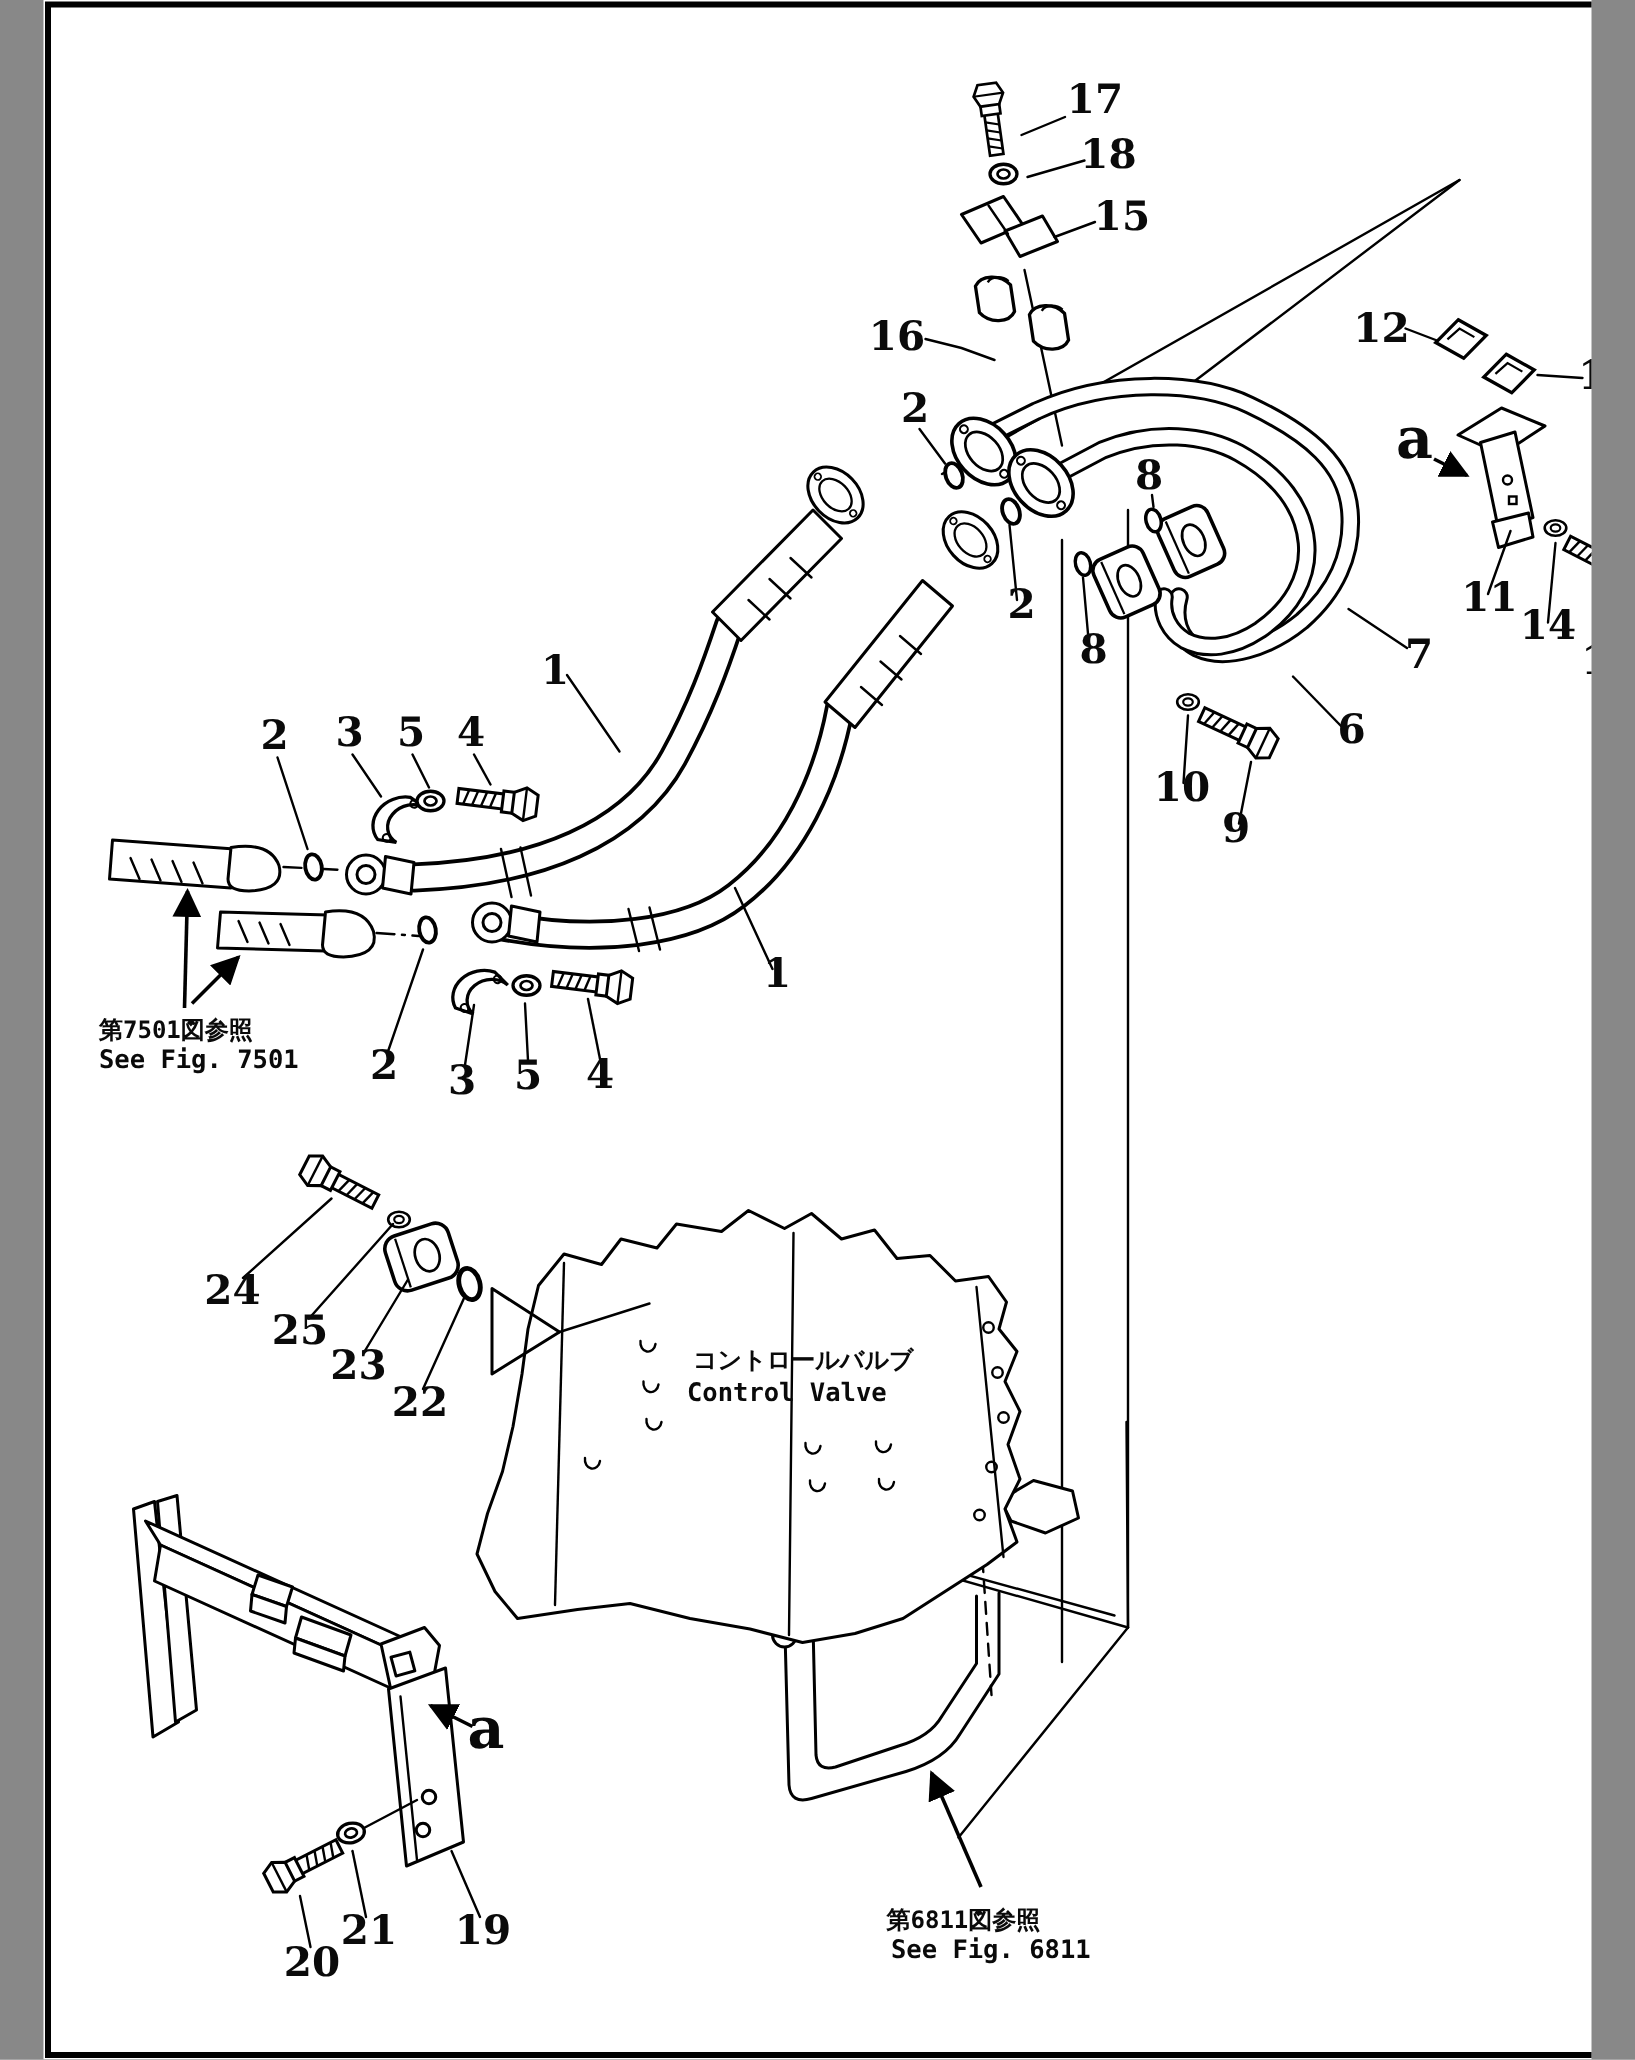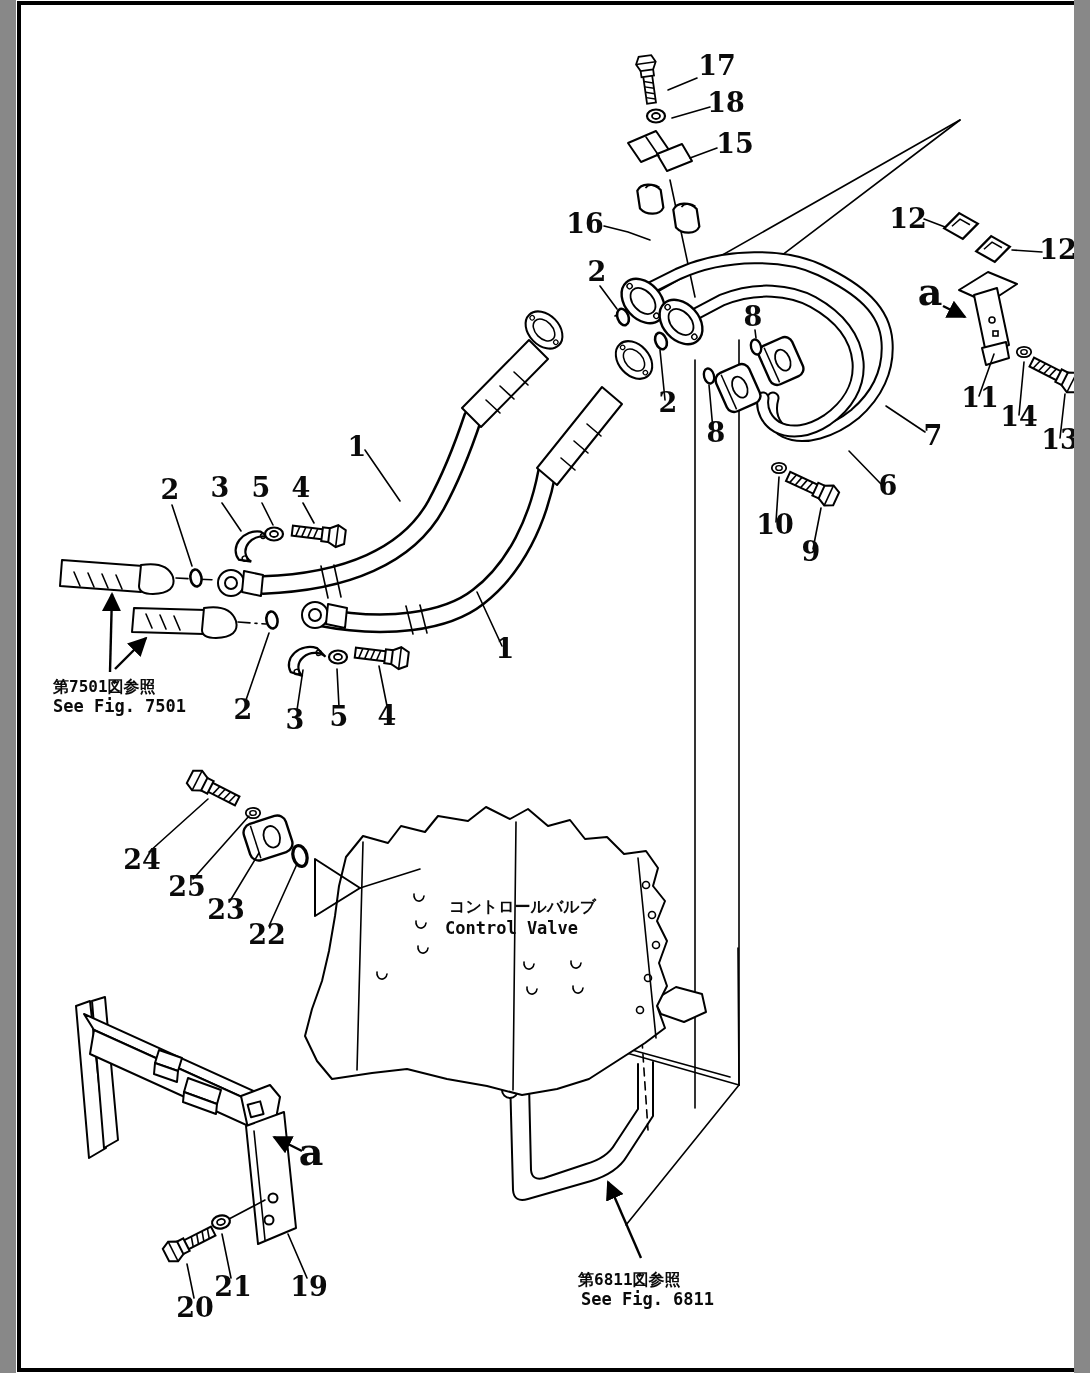--- a/index.html
+++ b/index.html
@@ -1,17 +1,17 @@
 <!DOCTYPE html>
 <html><head>
 <meta charset="utf-8">
 <style>
   html,body{margin:0;padding:0;background:#888;}
   .stage{position:relative;width:1032px;height:1373px;background:#ffffff;margin:0 auto;
-         font-family:"DejaVu Sans",sans-serif;overflow:hidden;padding-left:26px;}
+         font-family:"DejaVu Sans",sans-serif;overflow:hidden;}
   svg{position:absolute;left:0;top:0;}
   .fw{fill:#ffffff;stroke:#000;stroke-width:2;stroke-linejoin:round;}
   .ln{fill:none;stroke:#000;stroke-width:2;stroke-linejoin:round;stroke-linecap:round;}
   .thin{fill:none;stroke:#000;stroke-width:1.6;stroke-linecap:round;}
   .arr{fill:none;stroke:#000;stroke-width:2.4;}
   .tubeO{fill:none;stroke:#000;stroke-width:20;stroke-linecap:round;}
   .tubeI{fill:none;stroke:#fff;stroke-width:15;stroke-linecap:round;}
   .pO{fill:none;stroke:#000;stroke-width:13;stroke-linecap:round;stroke-linejoin:round;}
   .pI{fill:none;stroke:#fff;stroke-width:9;stroke-linecap:round;stroke-linejoin:round;}
   .callout{font-family:"DejaVu Serif",serif;font-weight:bold;font-size:27px;fill:#0a0a0a;text-anchor:middle;}

